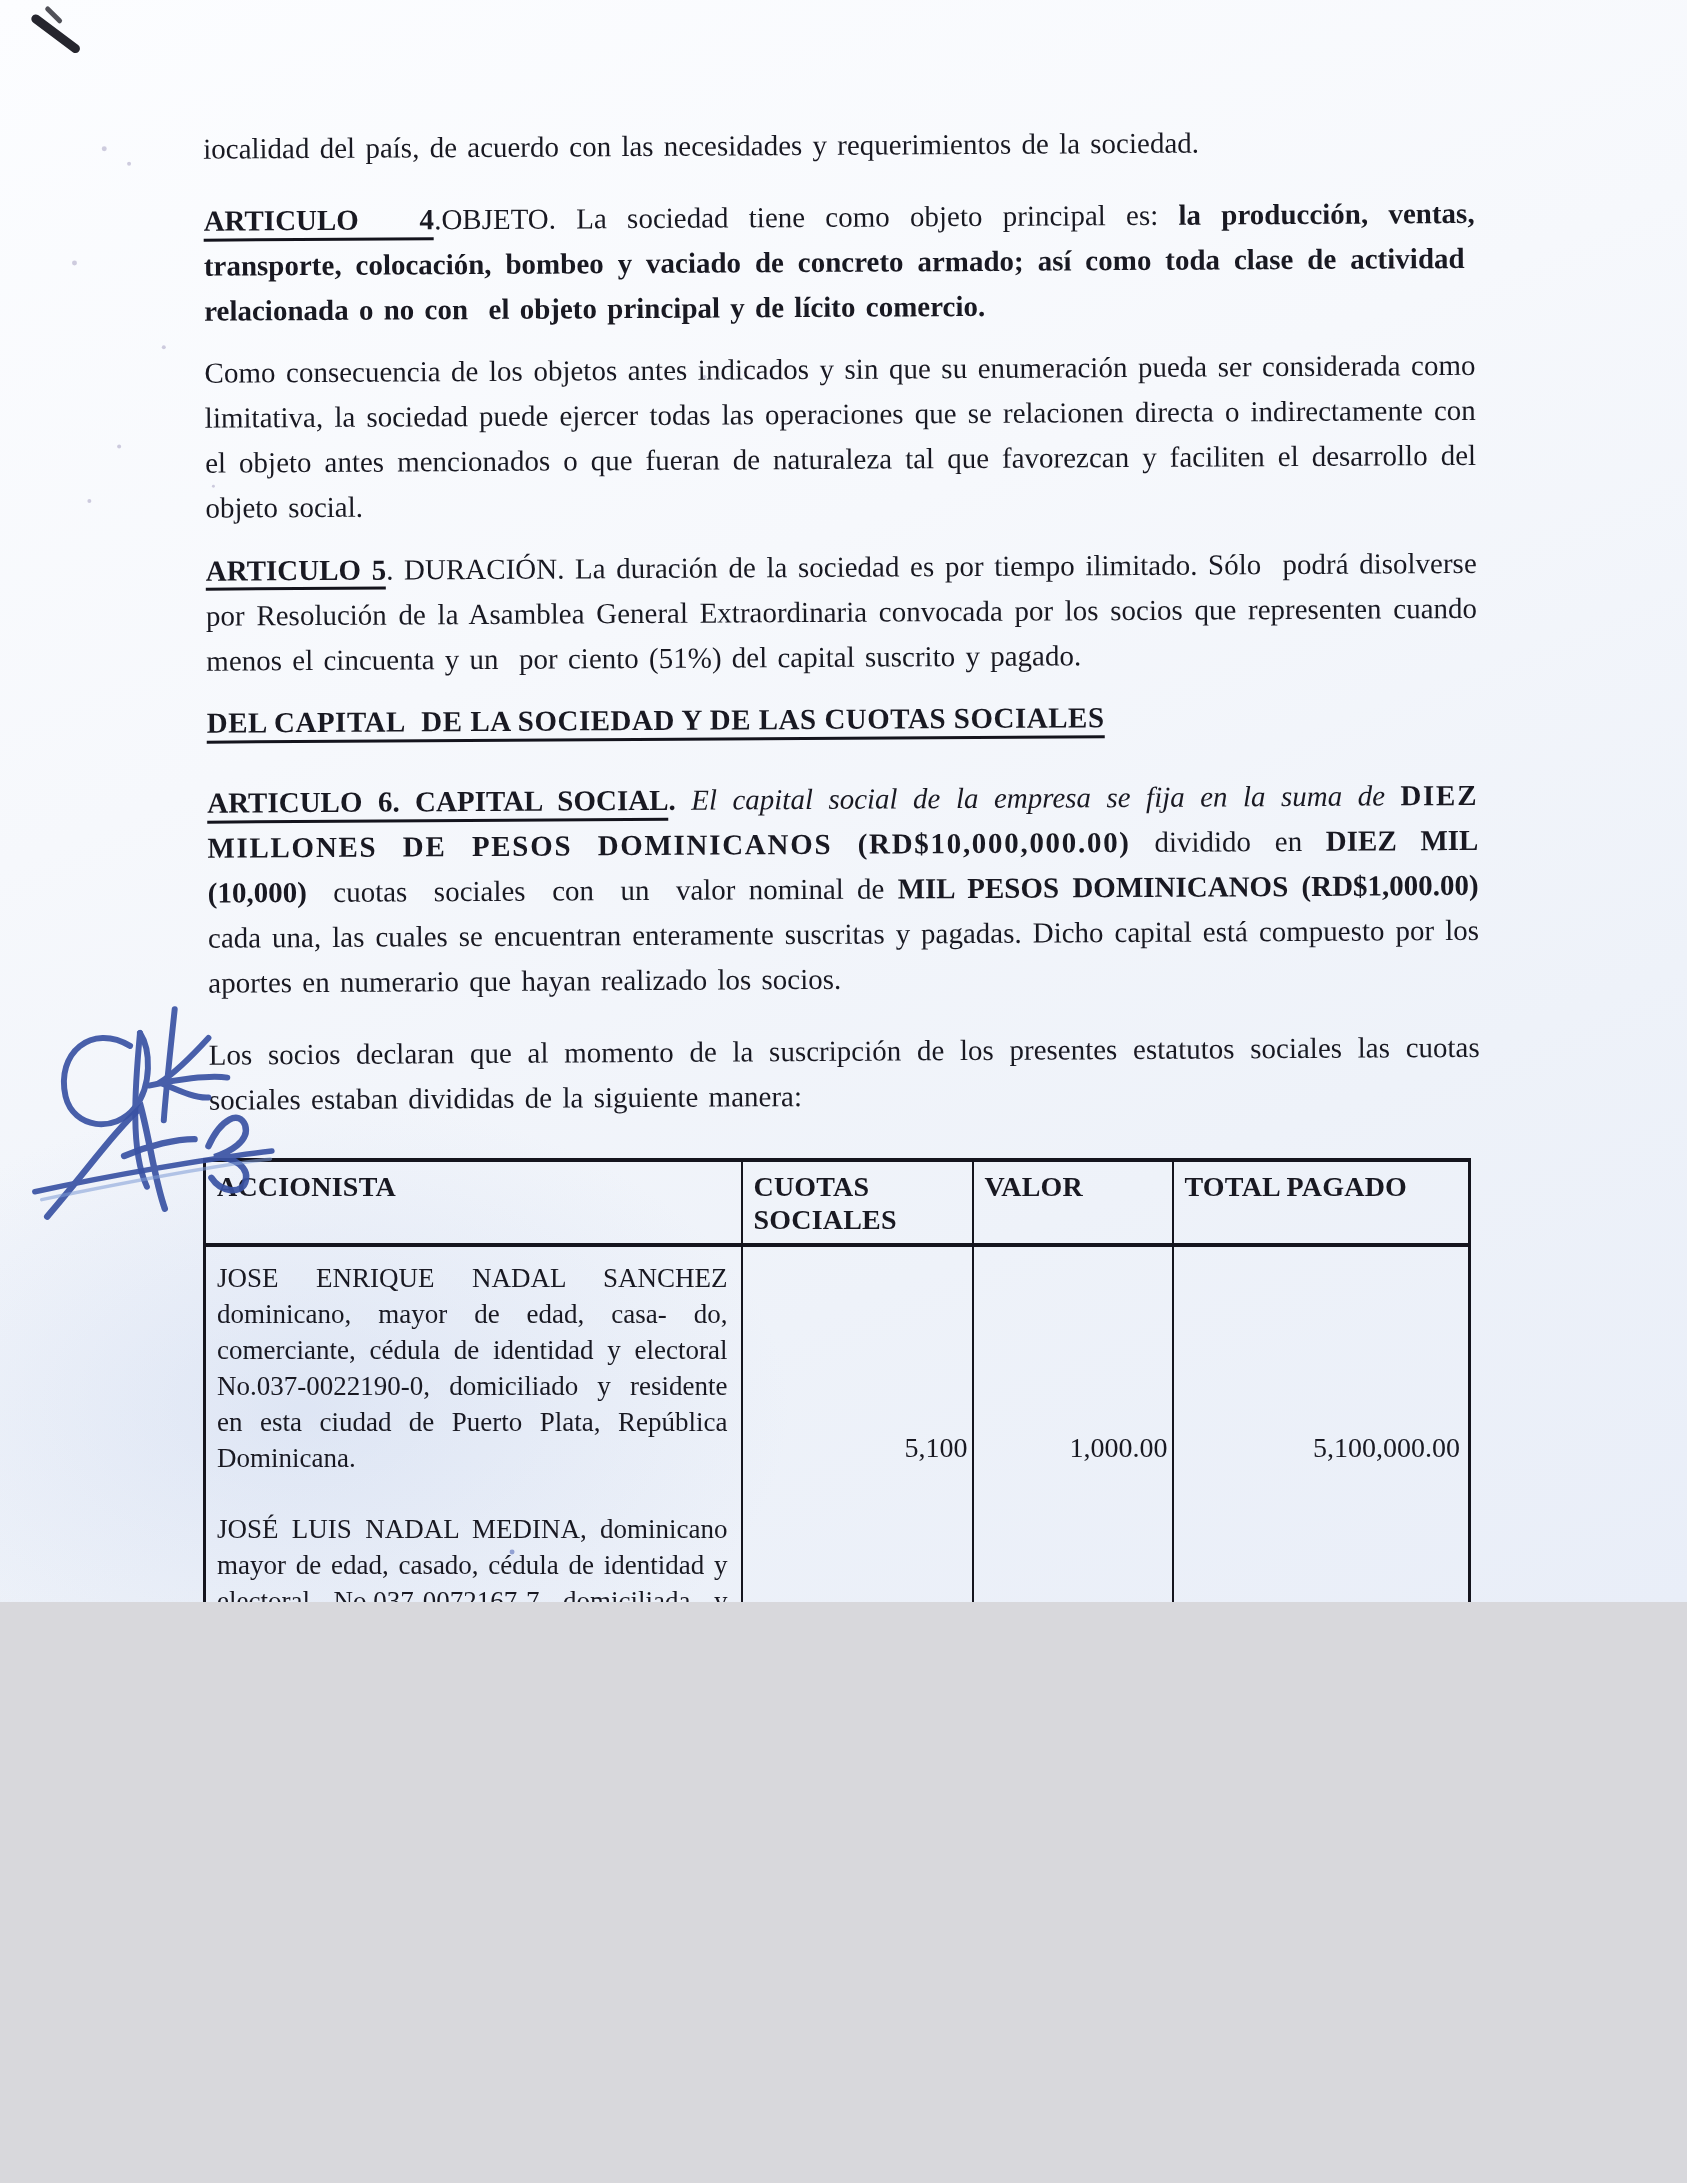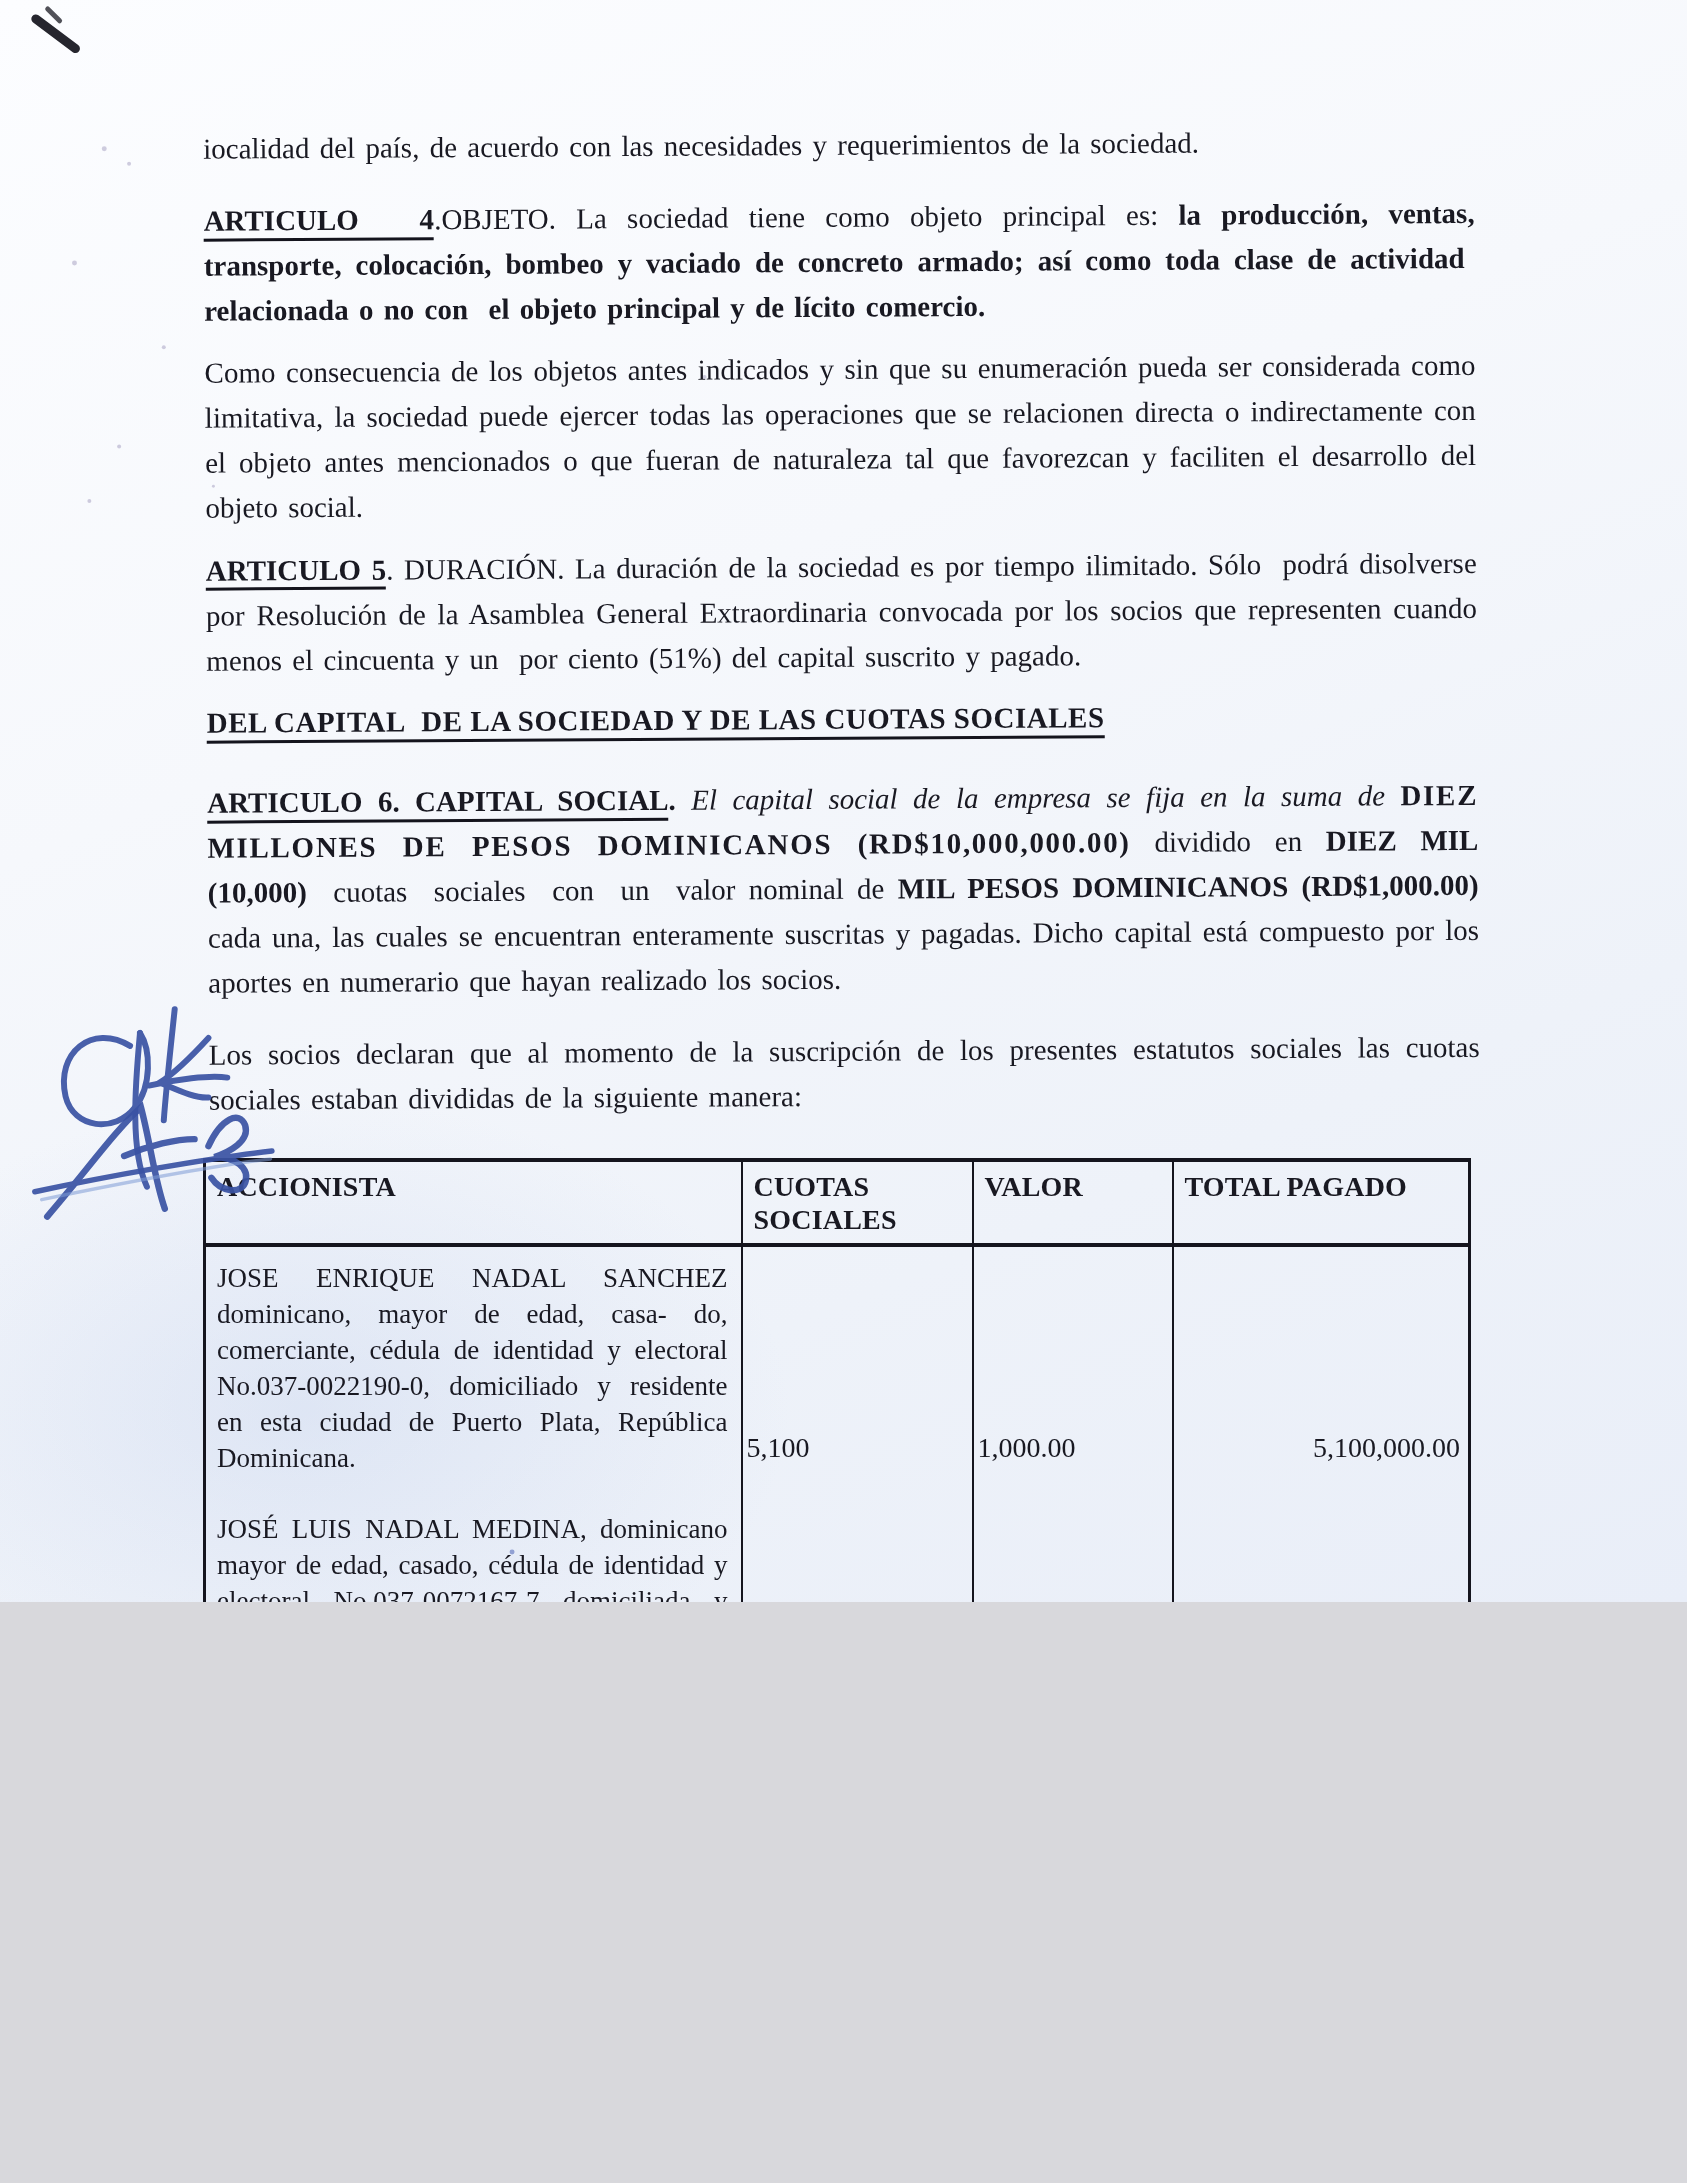--- a/index.html
+++ b/index.html
@@ -64,21 +64,21 @@
     font-size:27px;line-height:36px;
     vertical-align:top;
   }
   #cap-table td.acc{
     text-align:justify;
     padding:13px 13px 5px 11px;
     word-spacing:2px;
   }
   #cap-table tr.r2 td.acc{ padding-top:30px; padding-bottom:54px;}
   #cap-table td.num{
-    vertical-align:bottom;text-align:left;
+    vertical-align:bottom;text-align:right;
     padding:0 4px 15px 4px;
     font-size:28px;
   }
   #cap-table tr.r2 td.num{ }
   #cap-table td.num.total{ text-align:right;padding-right:8px;margin-left:24px;}
   
   .total-row{
     display:grid;
     grid-template-columns:537px 231px 200px 297px;
     width:1264px;

